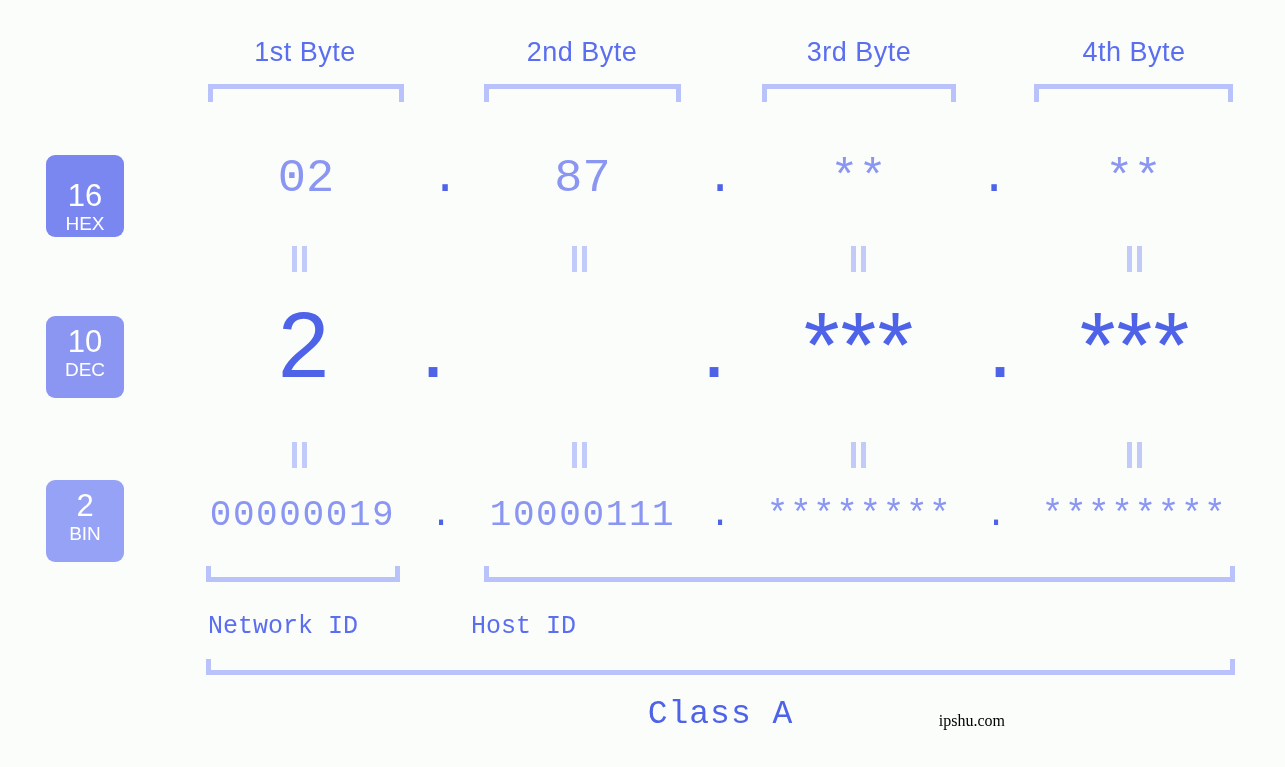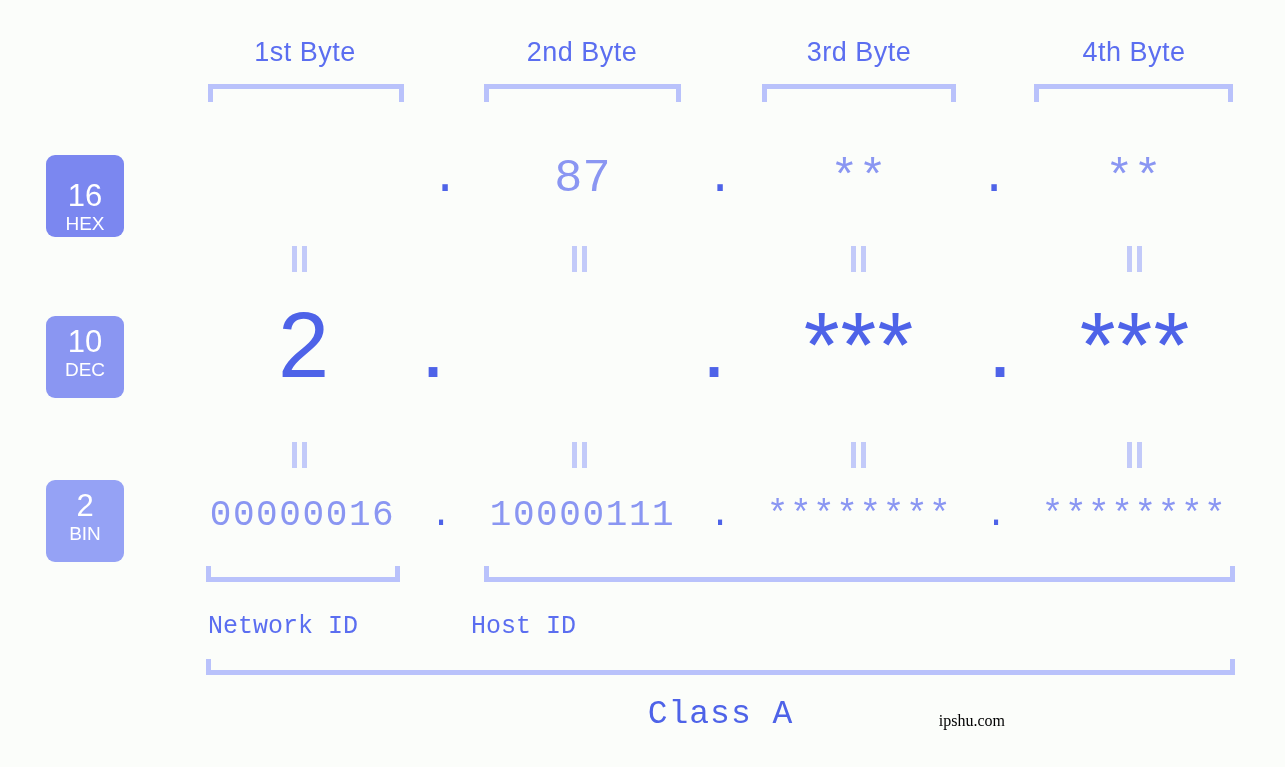--- a/index.html
+++ b/index.html
@@ -196,20 +196,21 @@
   </div>
   <div class="badge" id="badge-dec">
     <span class="num">10</span>
     <span class="nam">DEC</span>
   </div>
   <div class="badge" id="badge-bin">
     <span class="num">2</span>
     <span class="nam">BIN</span>
   </div>
 
+  <div class="cell hex-val" style="left:206px; top:153px; width:200px;">02</div>
   <div class="cell hex-dot" style="left:406px; top:153px; width:78px;">.</div>
   <div class="cell hex-val" style="left:484px; top:153px; width:197px;">87</div>
   <div class="cell hex-dot" style="left:681px; top:153px; width:78px;">.</div>
   <div class="cell hex-val" style="left:760px; top:153px; width:197px;">**</div>
   <div class="cell hex-dot" style="left:955px; top:153px; width:78px;">.</div>
   <div class="cell hex-val" style="left:1034px; top:153px; width:199px;">**</div>
 
   <div class="eq" style="left:292px; top:246px;">
       <i class="a"></i>
       <i class="b"></i>
@@ -244,21 +245,21 @@
     </div>
   <div class="eq" style="left:851px; top:442px;">
       <i class="a"></i>
       <i class="b"></i>
     </div>
   <div class="eq" style="left:1127px; top:442px;">
       <i class="a"></i>
       <i class="b"></i>
     </div>
 
-  <div class="cell bin-val" style="left:200px; top:496px; width:205px;">00000016</div>
+  <div class="cell bin-val" style="left:200px; top:496px; width:205px;">00000019</div>
   <div class="cell bin-dot" style="left:402px; top:496px; width:78px;">.</div>
   <div class="cell bin-val" style="left:480px; top:496px; width:205px;">10000111</div>
   <div class="cell bin-dot" style="left:681px; top:496px; width:78px;">.</div>
   <div class="cell bin-val" style="left:757px; top:496px; width:205px;">********</div>
   <div class="cell bin-dot" style="left:957px; top:496px; width:78px;">.</div>
   <div class="cell bin-val" style="left:1032px; top:496px; width:205px;">********</div>
 
   <div class="bracket-bottom" style="left:206px; top:566px; width:194px;"></div>
   <div class="bracket-bottom" style="left:484px; top:566px; width:751px;"></div>
 

